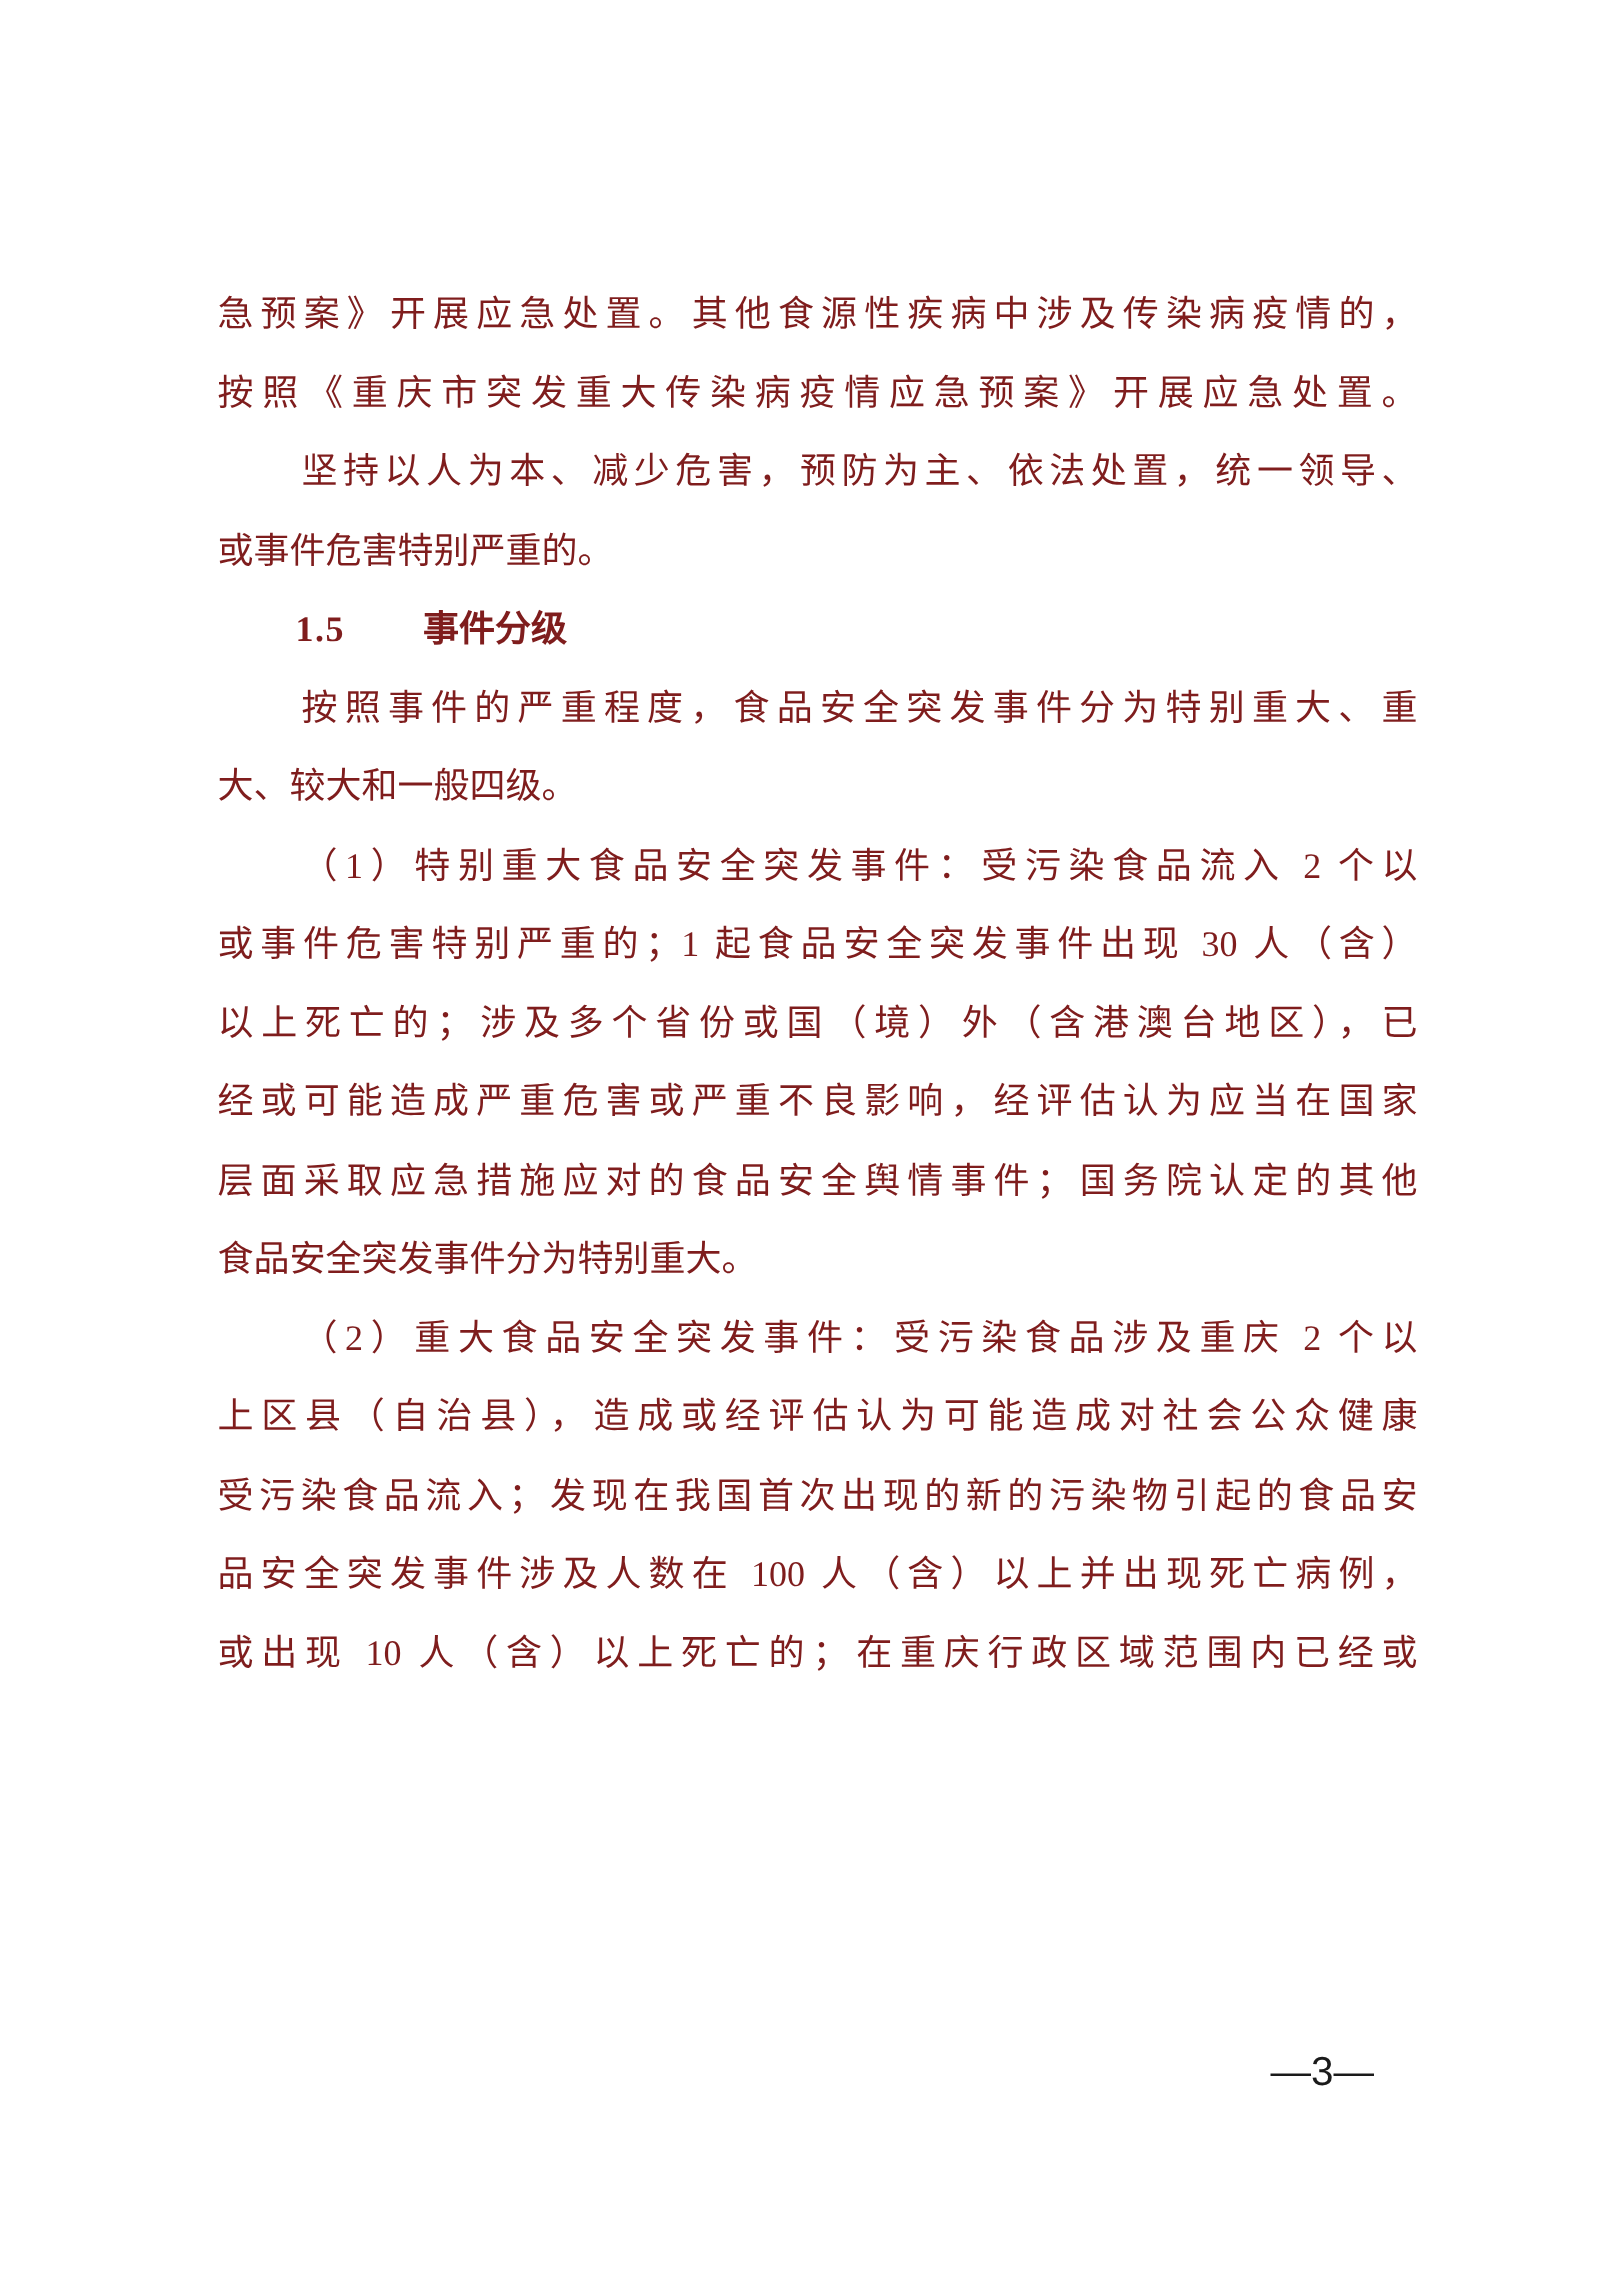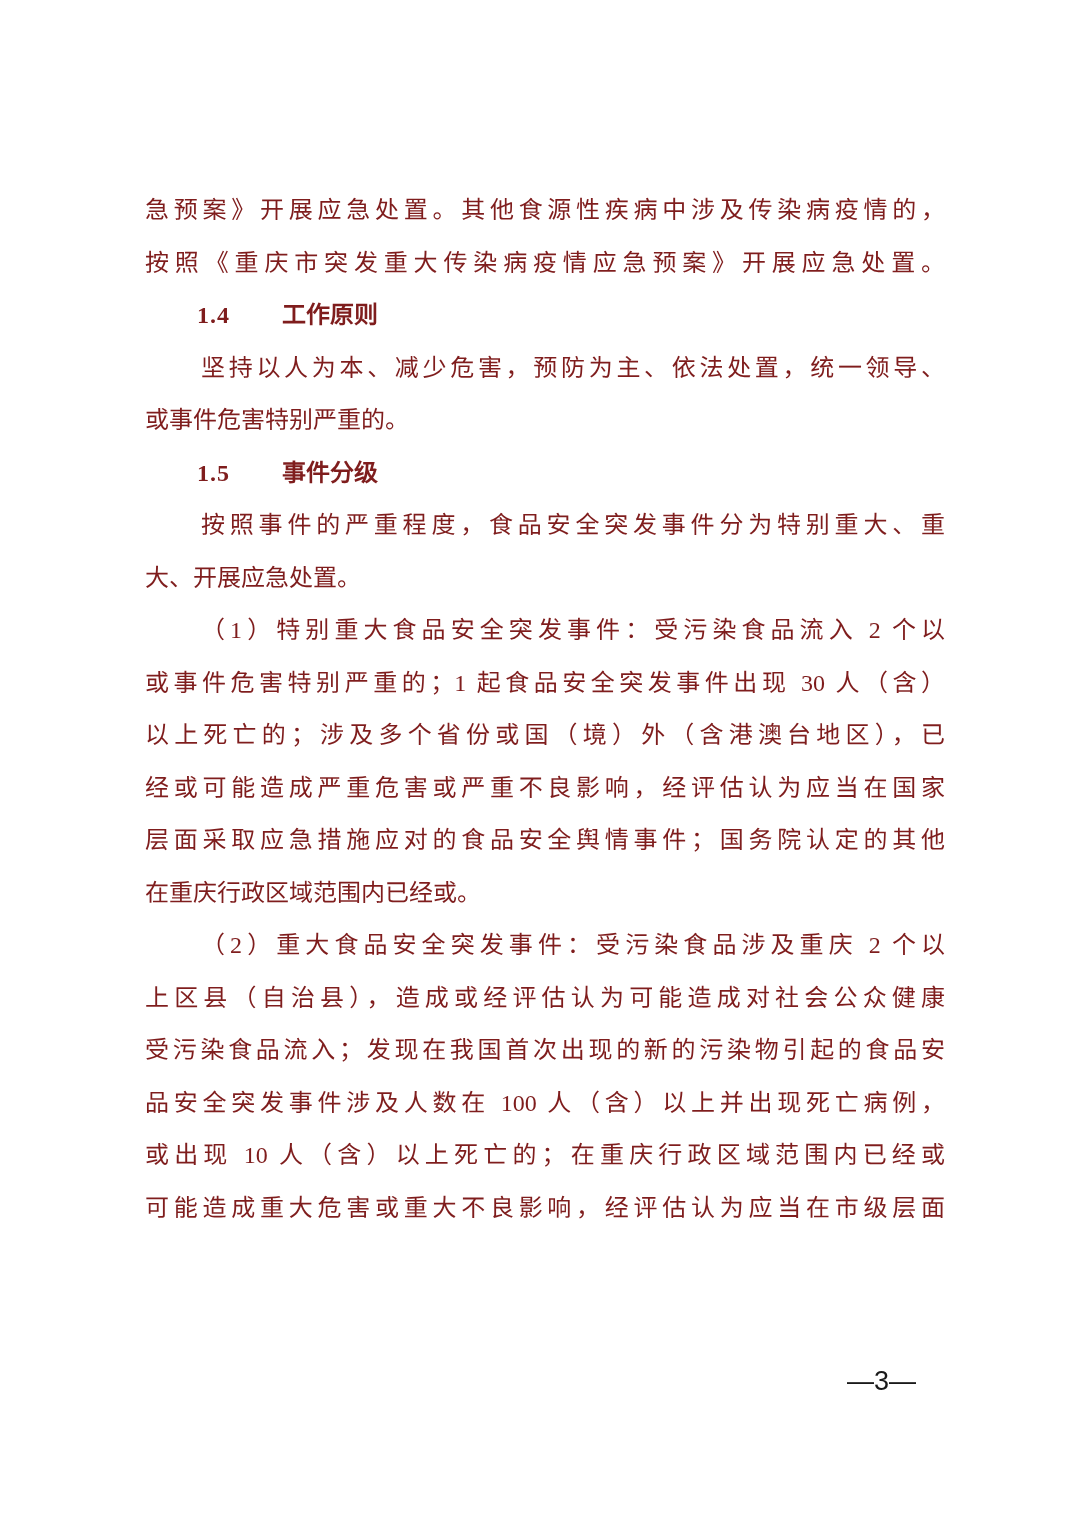--- a/index.html
+++ b/index.html
@@ -62,45 +62,41 @@
 </head>
 <body>
 
 <div class="page">
 
   <div class="textblock">
 
     <div class="line fill">急预案》开展应急处置。其他食源性疾病中涉及传染病疫情的，</div>
     <div class="line fill">按照《重庆市突发重大传染病疫情应急预案》开展应急处置。</div>
 
-    <div class="line heading">
-      <span class="h-num">1.4</span><span class="h-title">工作原则</span>
-    </div>
 
     <div class="line fill indent">坚持以人为本、减少危害，预防为主、依法处置，统一领导、</div>
     <div class="line">或事件危害特别严重的。</div>
 
     <div class="line heading">
       <span class="h-num">1.5</span><span class="h-title">事件分级</span>
     </div>
 
     <div class="line fill indent">按照事件的严重程度，食品安全突发事件分为特别重大、重</div>
-    <div class="line">大、开展应急处置。</div>
+    <div class="line">大、较大和一般四级。</div>
 
     <div class="line fill indent">（1）特别重大食品安全突发事件：受污染食品流入 2 个以</div>
     <div class="line fill">或事件危害特别严重的；1 起食品安全突发事件出现 30 人（含）</div>
     <div class="line fill">以上死亡的；涉及多个省份或国（境）外（含港澳台地区），已</div>
     <div class="line fill">经或可能造成严重危害或严重不良影响，经评估认为应当在国家</div>
     <div class="line fill">层面采取应急措施应对的食品安全舆情事件；国务院认定的其他</div>
-    <div class="line">在重庆行政区域范围内已经或。</div>
+    <div class="line">食品安全突发事件分为特别重大。</div>
 
     <div class="line fill indent">（2）重大食品安全突发事件：受污染食品涉及重庆 2 个以</div>
     <div class="line fill">上区县（自治县），造成或经评估认为可能造成对社会公众健康</div>
     <div class="line fill">受污染食品流入；发现在我国首次出现的新的污染物引起的食品安</div>
     <div class="line fill">品安全突发事件涉及人数在 100 人（含）以上并出现死亡病例，</div>
     <div class="line fill">或出现 10 人（含）以上死亡的；在重庆行政区域范围内已经或</div>
-    <div class="line fill">可能造成重大危害或重大不良影响，经评估认为应当在市级层面</div>
 
   </div>
 
   <div class="page-number">—3—</div>
 
 </div>
 
 </body></html>

